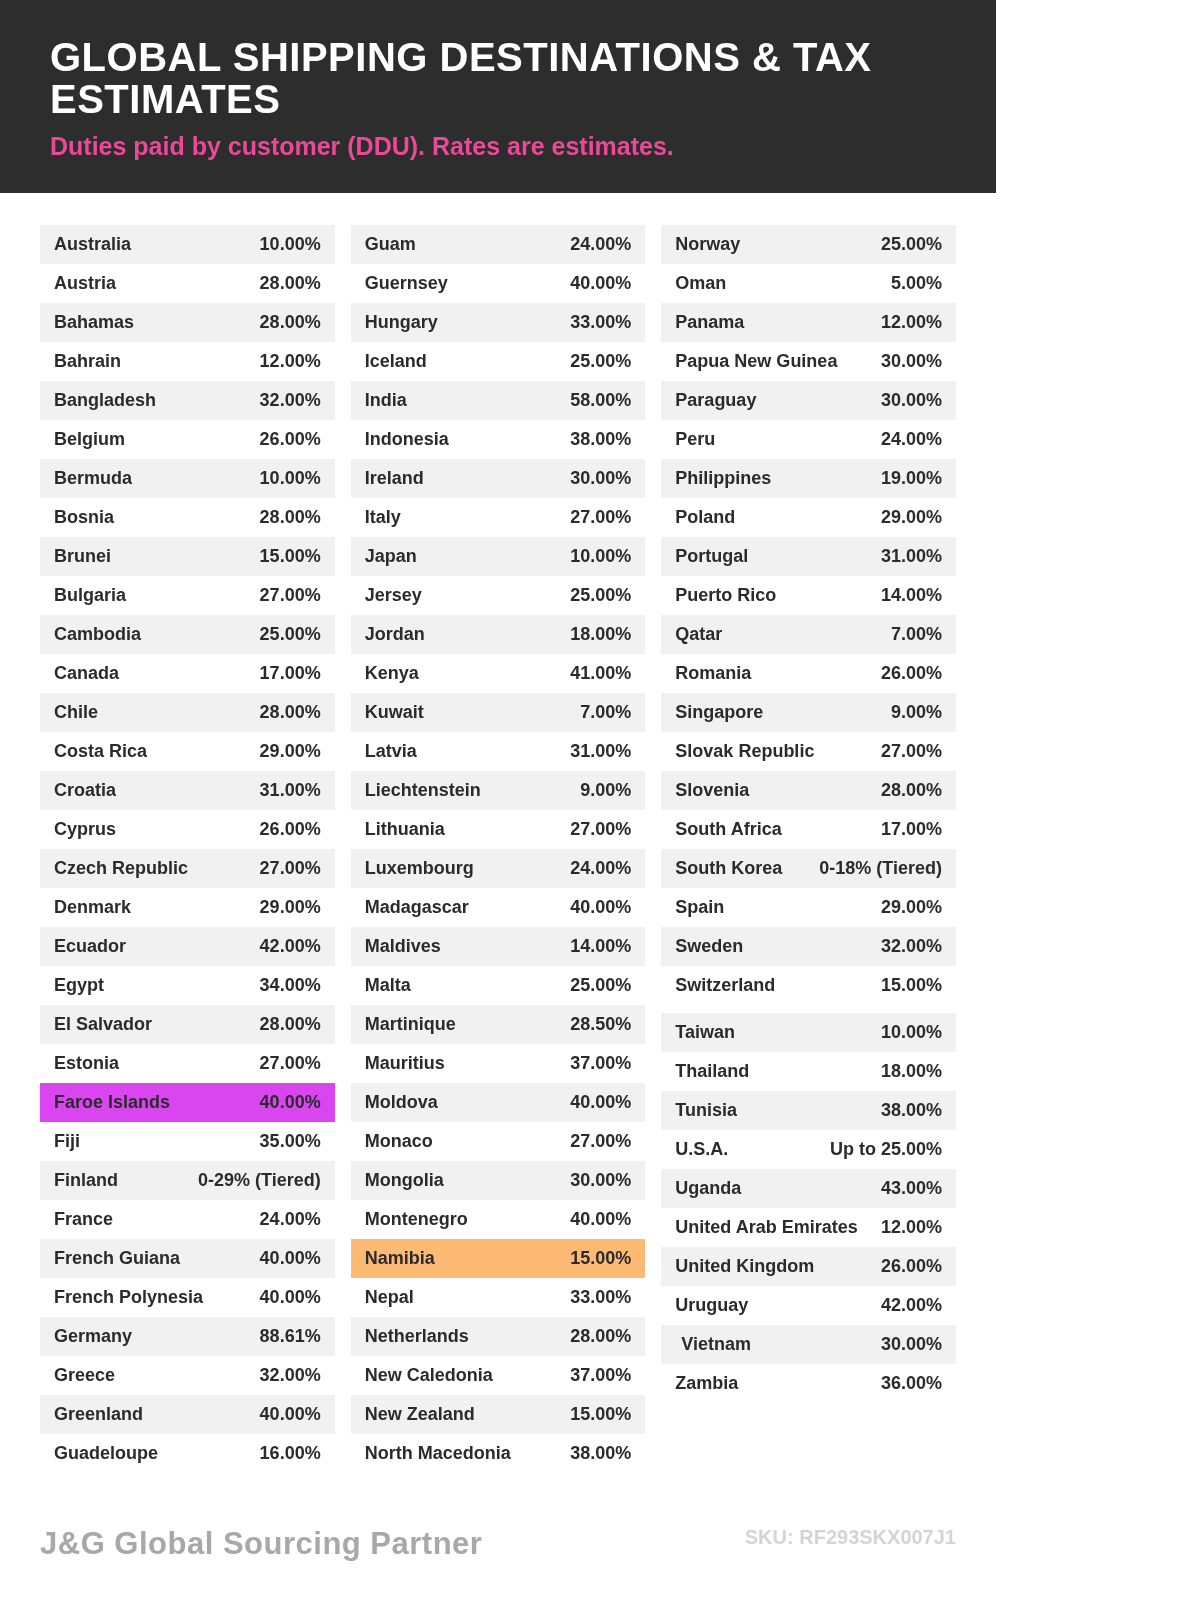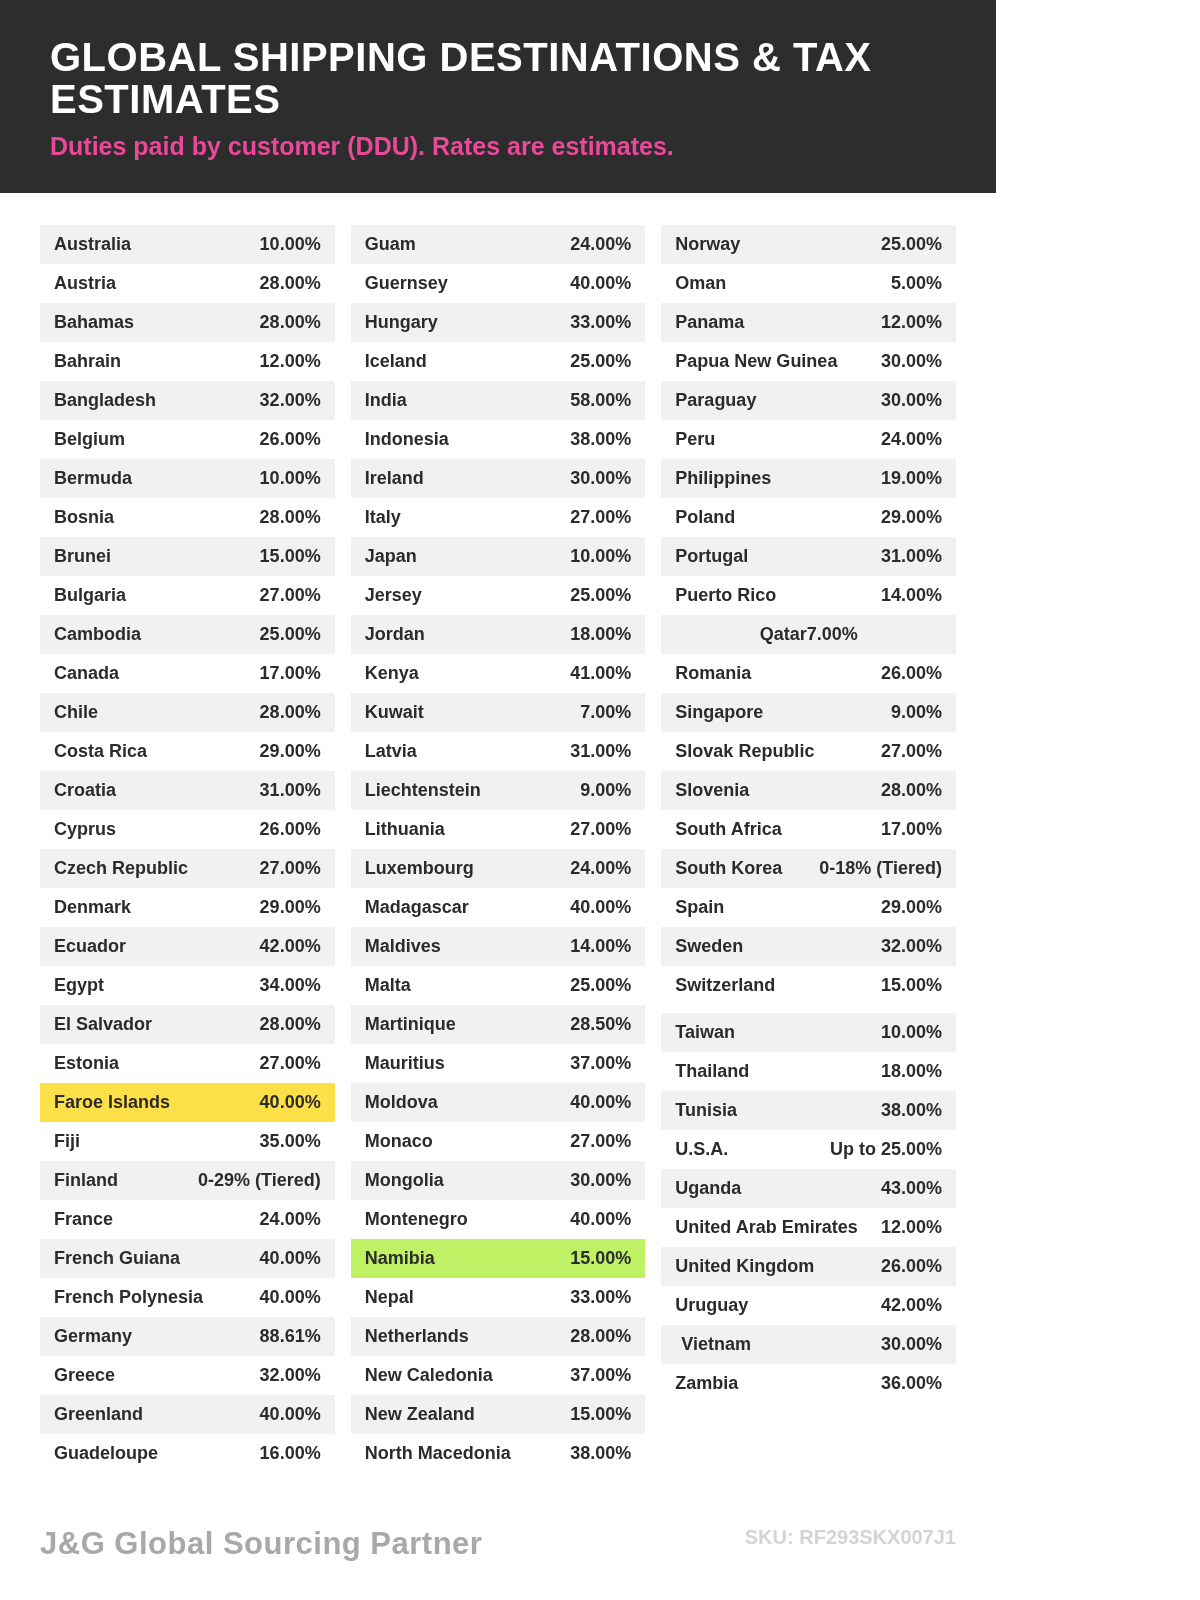--- a/index.html
+++ b/index.html
@@ -183,21 +183,21 @@
           <span class="rate">34.00%</span>
         </div>
         <div class="row alt" style="background: rgb(241, 241, 241);">
           <span class="country">El Salvador</span>
           <span class="rate">28.00%</span>
         </div>
         <div class="row">
           <span class="country">Estonia</span>
           <span class="rate">27.00%</span>
         </div>
-        <div class="row alt" style="background: #fde047;">
+        <div class="row alt" style="background: #d946ef;">
           <span class="country">Faroe Islands</span>
           <span class="rate">40.00%</span>
         </div>
         <div class="row">
           <span class="country">Fiji</span>
           <span class="rate">35.00%</span>
         </div>
         <div class="row alt" style="background: rgb(241, 241, 241);">
           <span class="country">Finland</span>
           <span class="rate">0-29% (Tiered)</span>
@@ -329,21 +329,21 @@
           <span class="rate">27.00%</span>
         </div>
         <div class="row alt" style="background: rgb(241, 241, 241);">
           <span class="country">Mongolia</span>
           <span class="rate">30.00%</span>
         </div>
         <div class="row">
           <span class="country">Montenegro</span>
           <span class="rate">40.00%</span>
         </div>
-        <div class="row alt" style="background: #bef264;">
+        <div class="row alt" style="background: #fdba74;">
           <span class="country">Namibia</span>
           <span class="rate">15.00%</span>
         </div>
         <div class="row">
           <span class="country">Nepal</span>
           <span class="rate">33.00%</span>
         </div>
         <div class="row alt" style="background: rgb(241, 241, 241);">
           <span class="country">Netherlands</span>
           <span class="rate">28.00%</span>
@@ -395,21 +395,21 @@
           <span class="rate">29.00%</span>
         </div>
         <div class="row alt" style="background: rgb(241, 241, 241);">
           <span class="country">Portugal</span>
           <span class="rate">31.00%</span>
         </div>
         <div class="row">
           <span class="country">Puerto Rico</span>
           <span class="rate">14.00%</span>
         </div>
-        <div class="row alt" style="background: rgb(241, 241, 241); justify-content: center;">
+        <div class="row alt" style="background: rgb(241, 241, 241);">
           <span class="country">Qatar</span>
           <span class="rate">7.00%</span>
         </div>
         <div class="row">
           <span class="country">Romania</span>
           <span class="rate">26.00%</span>
         </div>
         <div class="row alt" style="background: rgb(241, 241, 241);">
           <span class="country">Singapore</span>
           <span class="rate">9.00%</span>

